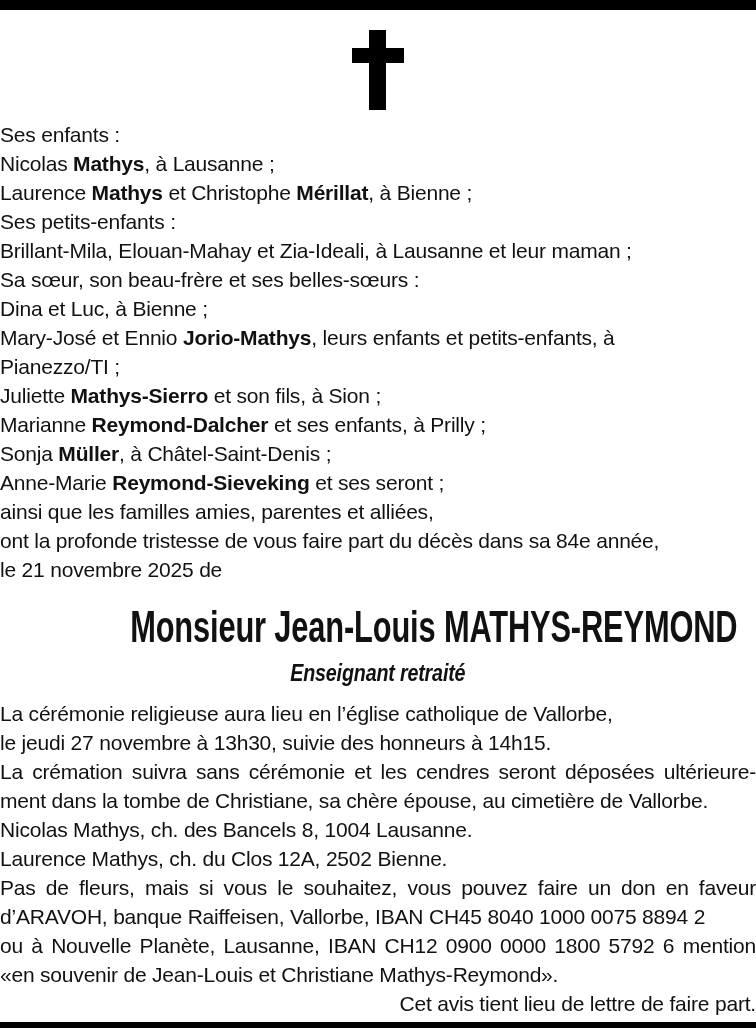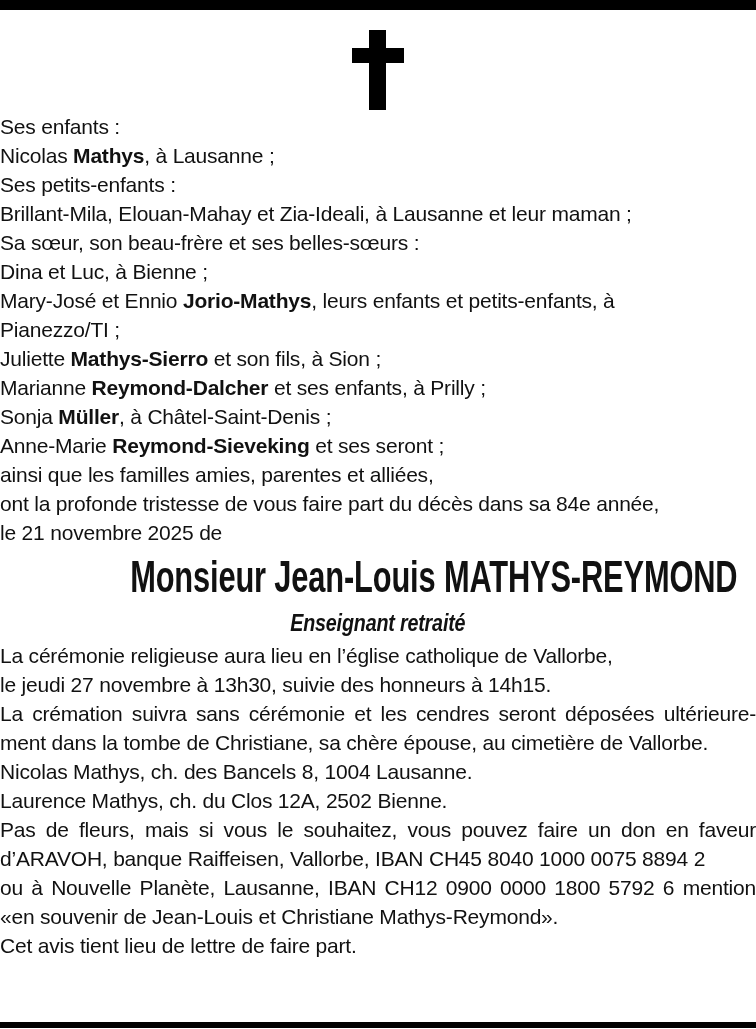--- a/index.html
+++ b/index.html
@@ -30,59 +30,59 @@
     position: absolute;
     top: 30px;
     left: 0;
     width: 756px;
     text-align: center;
   }
   .cross-wrap svg { display: inline-block; }
 
   .text-block {
     position: absolute;
-    top: 112px;
+    top: 120px;
     left: 0;
     width: 756px;
   }
 
   .line {
     font-size: 21px;
     line-height: 29px;
     letter-spacing: -0.2px;
     white-space: nowrap;
     text-align: left;
   }
   .line .b { font-weight: bold; }
   .line.indent { }
   .line.justify {
     white-space: normal;
     text-align: justify;
     text-align-last: justify;
     -moz-text-align-last: justify;
   }
-  .line.center { text-align: left; }
+  .line.center { text-align: right; }
 
   .line.title {
-    margin-top: 7px;
+    margin-top: 20px;
     line-height: 46px;
     text-align: center;
     white-space: nowrap;
   }
   .line.title span {
     display: inline-block;
     font-size: 44px;
     font-weight: bold;
     transform: scaleX(0.70);
     transform-origin: center;
     white-space: nowrap;
   }
   .line.subtitle {
     line-height: 30px;
-    margin-bottom: 2px;
+    margin-bottom: 10px;
     text-align: center;
     white-space: nowrap;
   }
   .line.subtitle span {
     display: inline-block;
     font-size: 24px;
     font-style: italic;
     font-weight: bold;
     transform: scaleX(0.82);
     transform-origin: center;
@@ -99,20 +99,21 @@
   <div class="cross-wrap">
     <svg width="52" height="80" viewBox="0 0 52 80" xmlns="http://www.w3.org/2000/svg">
       <rect x="17" y="0" width="17" height="80" fill="#000000"></rect>
       <rect x="0" y="18" width="52" height="15" fill="#000000"></rect>
     </svg>
   </div>
 
   <div class="text-block">
       <div class="line plain"><span>Ses enfants :</span></div>
       <div class="line indent"><span>Nicolas </span><span class="b">Mathys</span><span>, à Lausanne ;</span></div>
+      <div class="line indent"><span>Laurence </span><span class="b">Mathys</span><span> et Christophe </span><span class="b">Mérillat</span><span>, à Bienne ;</span></div>
       <div class="line plain"><span>Ses petits-enfants :</span></div>
       <div class="line indent"><span>Brillant-Mila, Elouan-Mahay et Zia-Ideali, à Lausanne et leur maman ;</span></div>
       <div class="line plain"><span>Sa sœur, son beau-frère et ses belles-sœurs :</span></div>
       <div class="line indent"><span>Dina et Luc, à Bienne ;</span></div>
       <div class="line indent"><span>Mary-José et Ennio </span><span class="b">Jorio-Mathys</span><span>, leurs enfants et petits-enfants, à</span></div>
       <div class="line indent"><span>Pianezzo/TI ;</span></div>
       <div class="line indent"><span>Juliette </span><span class="b">Mathys-Sierro</span><span> et son fils, à Sion ;</span></div>
       <div class="line indent"><span>Marianne </span><span class="b">Reymond-Dalcher</span><span> et ses enfants, à Prilly ;</span></div>
       <div class="line indent"><span>Sonja </span><span class="b">Müller</span><span>, à Châtel-Saint-Denis ;</span></div>
       <div class="line indent"><span>Anne-Marie </span><span class="b">Reymond-Sieveking</span><span> et ses seront ;</span></div>

